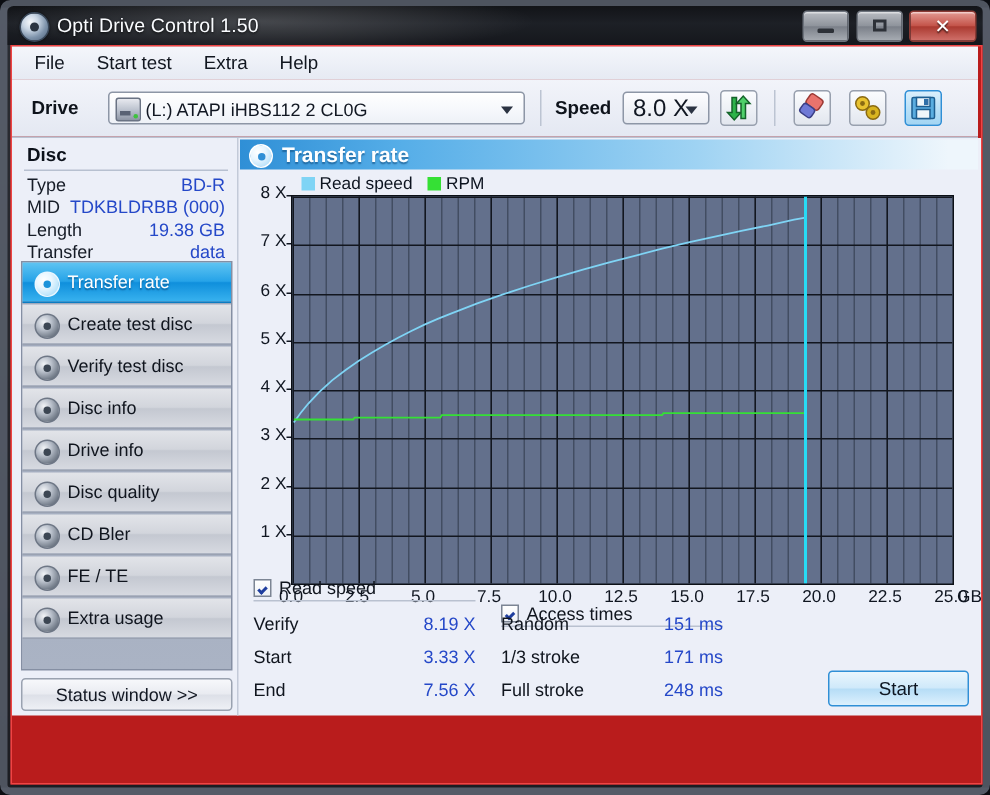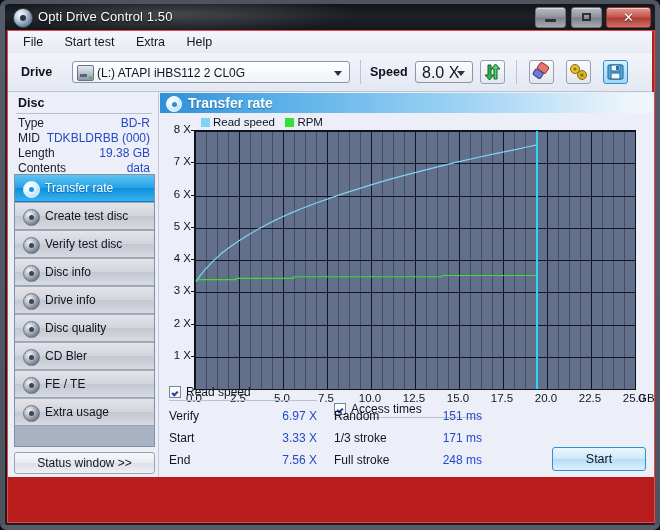--- a/index.html
+++ b/index.html
@@ -344,21 +344,21 @@
         </div>
         <div class="disc-row" style="top:37px;">
           <span class="disc-key">MID</span>
           <span class="disc-val">TDKBLDRBB (000)</span>
         </div>
         <div class="disc-row" style="top:52px;">
           <span class="disc-key">Length</span>
           <span class="disc-val">19.38 GB</span>
         </div>
         <div class="disc-row" style="top:67px;">
-          <span class="disc-key">Contents</span>
+          <span class="disc-key">Transfer</span>
           <span class="disc-val">data</span>
         </div>
       </div>
 
       <div class="nav">
         <div class="navitem active">
           <span class="nicon"></span>
           <span class="nlabel">Transfer rate</span>
         </div>
         <div class="navitem">
@@ -520,21 +520,21 @@
       <div class="results">
 
         <div class="rescol" style="left:10px;width:148px;">
           <div class="reshdr" style="width:148px;">
             <span class="cbx"></span>
             <span class="rh-label">Read speed</span>
             <span class="rh-rule" style="width:148px;"></span>
           </div>
           <div class="resrow" style="top:24px;width:148px;">
             <span class="rk">Verify</span>
-            <span class="rv">6.97 X</span>
+            <span class="rv">8.19 X</span>
           </div>
           <div class="resrow" style="top:46px;width:148px;">
             <span class="rk">Start</span>
             <span class="rv">3.33 X</span>
           </div>
           <div class="resrow" style="top:68px;width:148px;">
             <span class="rk">End</span>
             <span class="rv">7.56 X</span>
           </div>
         </div>

